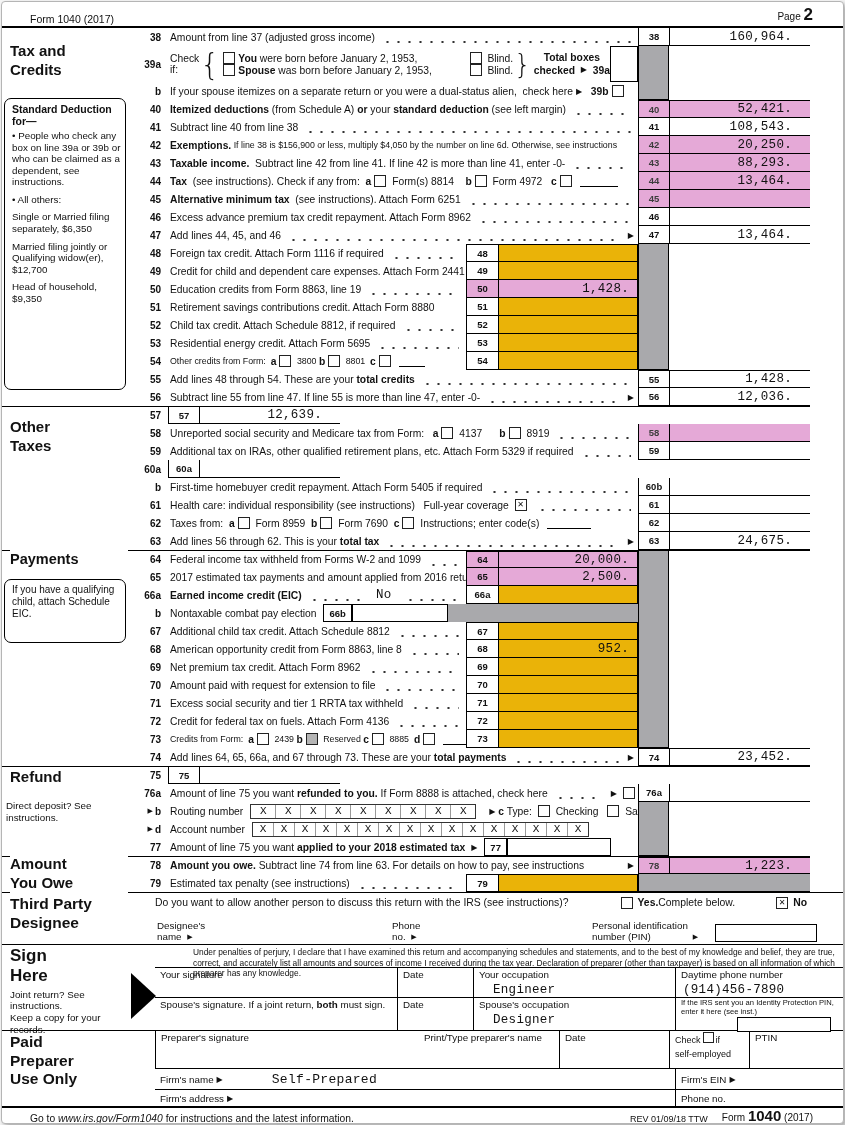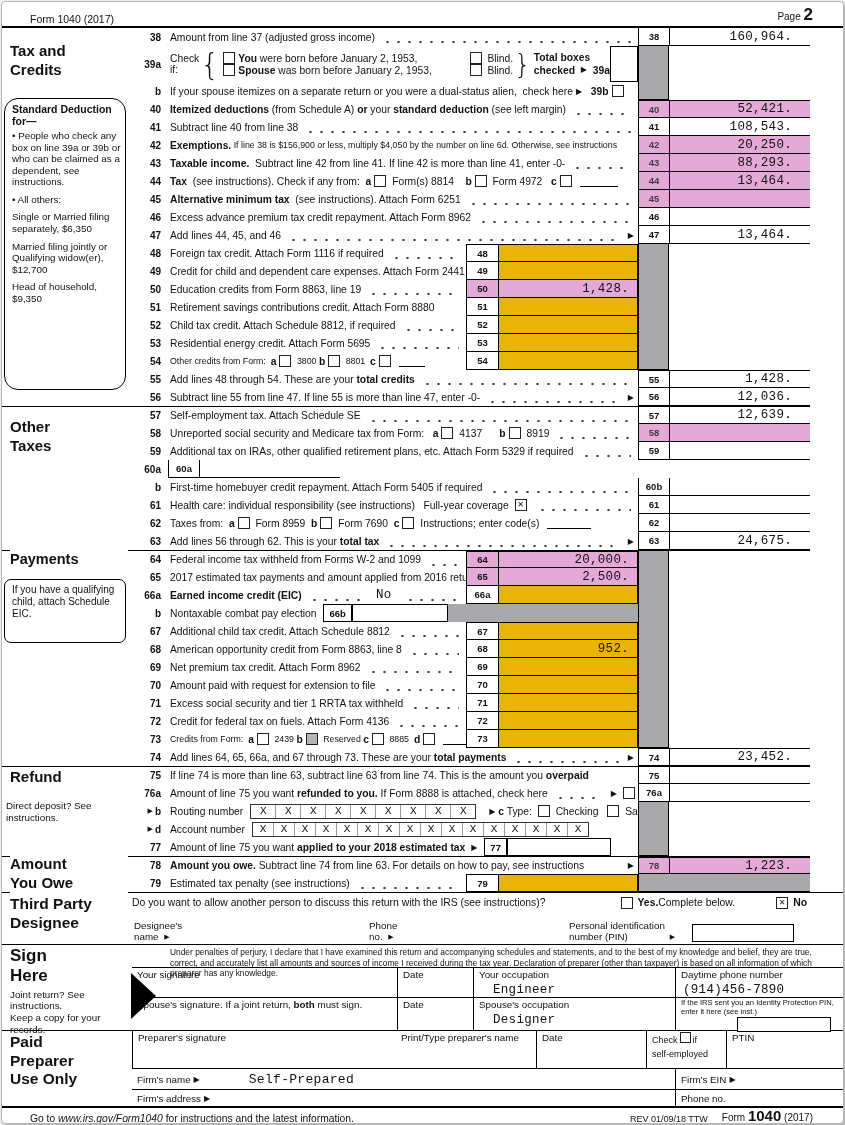--- a/index.html
+++ b/index.html
@@ -64,39 +64,39 @@
   .ra-g{background:var(--gray);}
   .rt{border-top:1px solid #000;}
   .gb{border-bottom:1px solid #000;}
   
   .ck39{display:flex;flex-direction:column;justify-content:space-around;font-size:10.3px;flex:none;}
   .brace{font-size:30px;font-weight:100;align-self:center;margin:0 1px;flex:none;font-family:"DejaVu Sans",sans-serif;}
   .brace2{font-size:26px;}
   .stack39{display:flex;flex-direction:column;flex:1;min-width:0;}
   .s39row{display:flex;flex:1;align-items:center;}
   .s39sp{flex:1;}
-  .tot39{display:flex;flex-direction:column;justify-content:center;font-weight:bold;font-size:10.3px;line-height:1.3;margin-left:2px;flex:none;}
+  .tot39{display:flex;flex-direction:column;justify-content:center;font-weight:bold;font-size:10.3px;line-height:1.3;margin-left:2px;flex:none;align-items:center;}
   .tot39 span{display:flex;align-items:center;white-space:pre;}
   .tbox39{width:26px;align-self:stretch;margin:0 0 0 8px;border:1.5px solid #000;background:#fff;flex:none;}
   
   .sb-title{position:absolute;left:8px;width:118px;font-size:15px;font-weight:bold;line-height:1.25;background:#fff;}
   #sb-taxcredits{top:14px;}
   #sb-otaxes{top:390px;}
   #sb-payments{top:522px;font-size:14.5px;}
   #sb-refund{top:740px;}
   #sb-owe{top:827px;}
-  .sb-notebox{position:absolute;left:2px;width:122px;border:1.2px solid #000;border-radius:14px;
+  .sb-notebox{position:absolute;left:2px;width:122px;border:1.2px solid #000;border-radius:7px;
       padding:4px 4px 3px 7px;box-sizing:border-box;background:#fff;font-size:9.8px;line-height:1.18;}
   #sb-stdnote{top:70px;height:292px;}
   #sb-stdnote .nb-title{font-weight:bold;font-size:10.5px;line-height:1.15;margin-bottom:3px;}
   #sb-stdnote p{margin:0 0 6px 0;}
   #sb-eic{top:551px;height:64px;border-radius:7px;font-size:10px;}
   #sb-ddnote{position:absolute;left:4px;top:772px;width:110px;font-size:9.8px;line-height:1.25;}
   
-  .lowsec{display:flex;border-top:1.8px solid #000;box-sizing:border-box;}
+  .lowsec{display:flex;border-top:1.8px solid #000;box-sizing:border-box;gap:23px;}
   .sec-left{width:130px;flex:none;position:relative;padding:2px 0 0 8px;box-sizing:border-box;}
   .sec-left .t{font-size:15.5px;font-weight:bold;line-height:1.2;}
   .sec-body{flex:1;min-width:0;box-sizing:border-box;}
   
   #third-party{height:52px;}
   .tp-row1{display:flex;align-items:center;height:19px;font-size:10.4px;padding-right:36px;}
   .tp-row1 .cb{margin:0 5px;}
   .tp-yes{margin-left:auto;display:flex;align-items:center;}
   .tp-no{margin-left:36px;display:flex;align-items:center;}
   .tp-row2{display:flex;align-items:flex-end;height:31px;font-size:9.8px;line-height:1.2;padding-bottom:20px;}
@@ -547,24 +547,20 @@
         <div class="rn rn-w">56</div>
         <div class="ra ra-w">
           <span class="mono">12,036.</span>
         </div>
       </div>
       <div class="line-row sec">
         <div class="sbcell"></div>
         <div class="lno">
           <span>57</span>
         </div>
-        <div class="desc">
-          <span class="sg">Self-employment tax. Attach Schedule SE</span>
-          <span class="leader"></span>
-        </div>
         <div class="rn rn-w">57</div>
         <div class="ra ra-w">
           <span class="mono">12,639.</span>
         </div>
       </div>
       <div class="line-row">
         <div class="sbcell"></div>
         <div class="lno">
           <span>58</span>
         </div>
@@ -896,24 +892,20 @@
         </div>
         <div class="rn rn-w rt">74</div>
         <div class="ra ra-w rt">
           <span class="mono">23,452.</span>
         </div>
       </div>
       <div class="line-row sec">
         <div class="sbcell"></div>
         <div class="lno">
           <span>75</span>
-        </div>
-        <div class="desc">
-          <span class="sg">If line 74 is more than line 63, subtract line 63 from line 74. This is the amount you </span>
-          <span class="sg b">overpaid</span>
         </div>
         <div class="rn rn-w">75</div>
         <div class="ra ra-w">
           <span class="mono"></span>
         </div>
       </div>
       <div class="line-row">
         <div class="sbcell"></div>
         <div class="lno">
           <span>76a</span>

